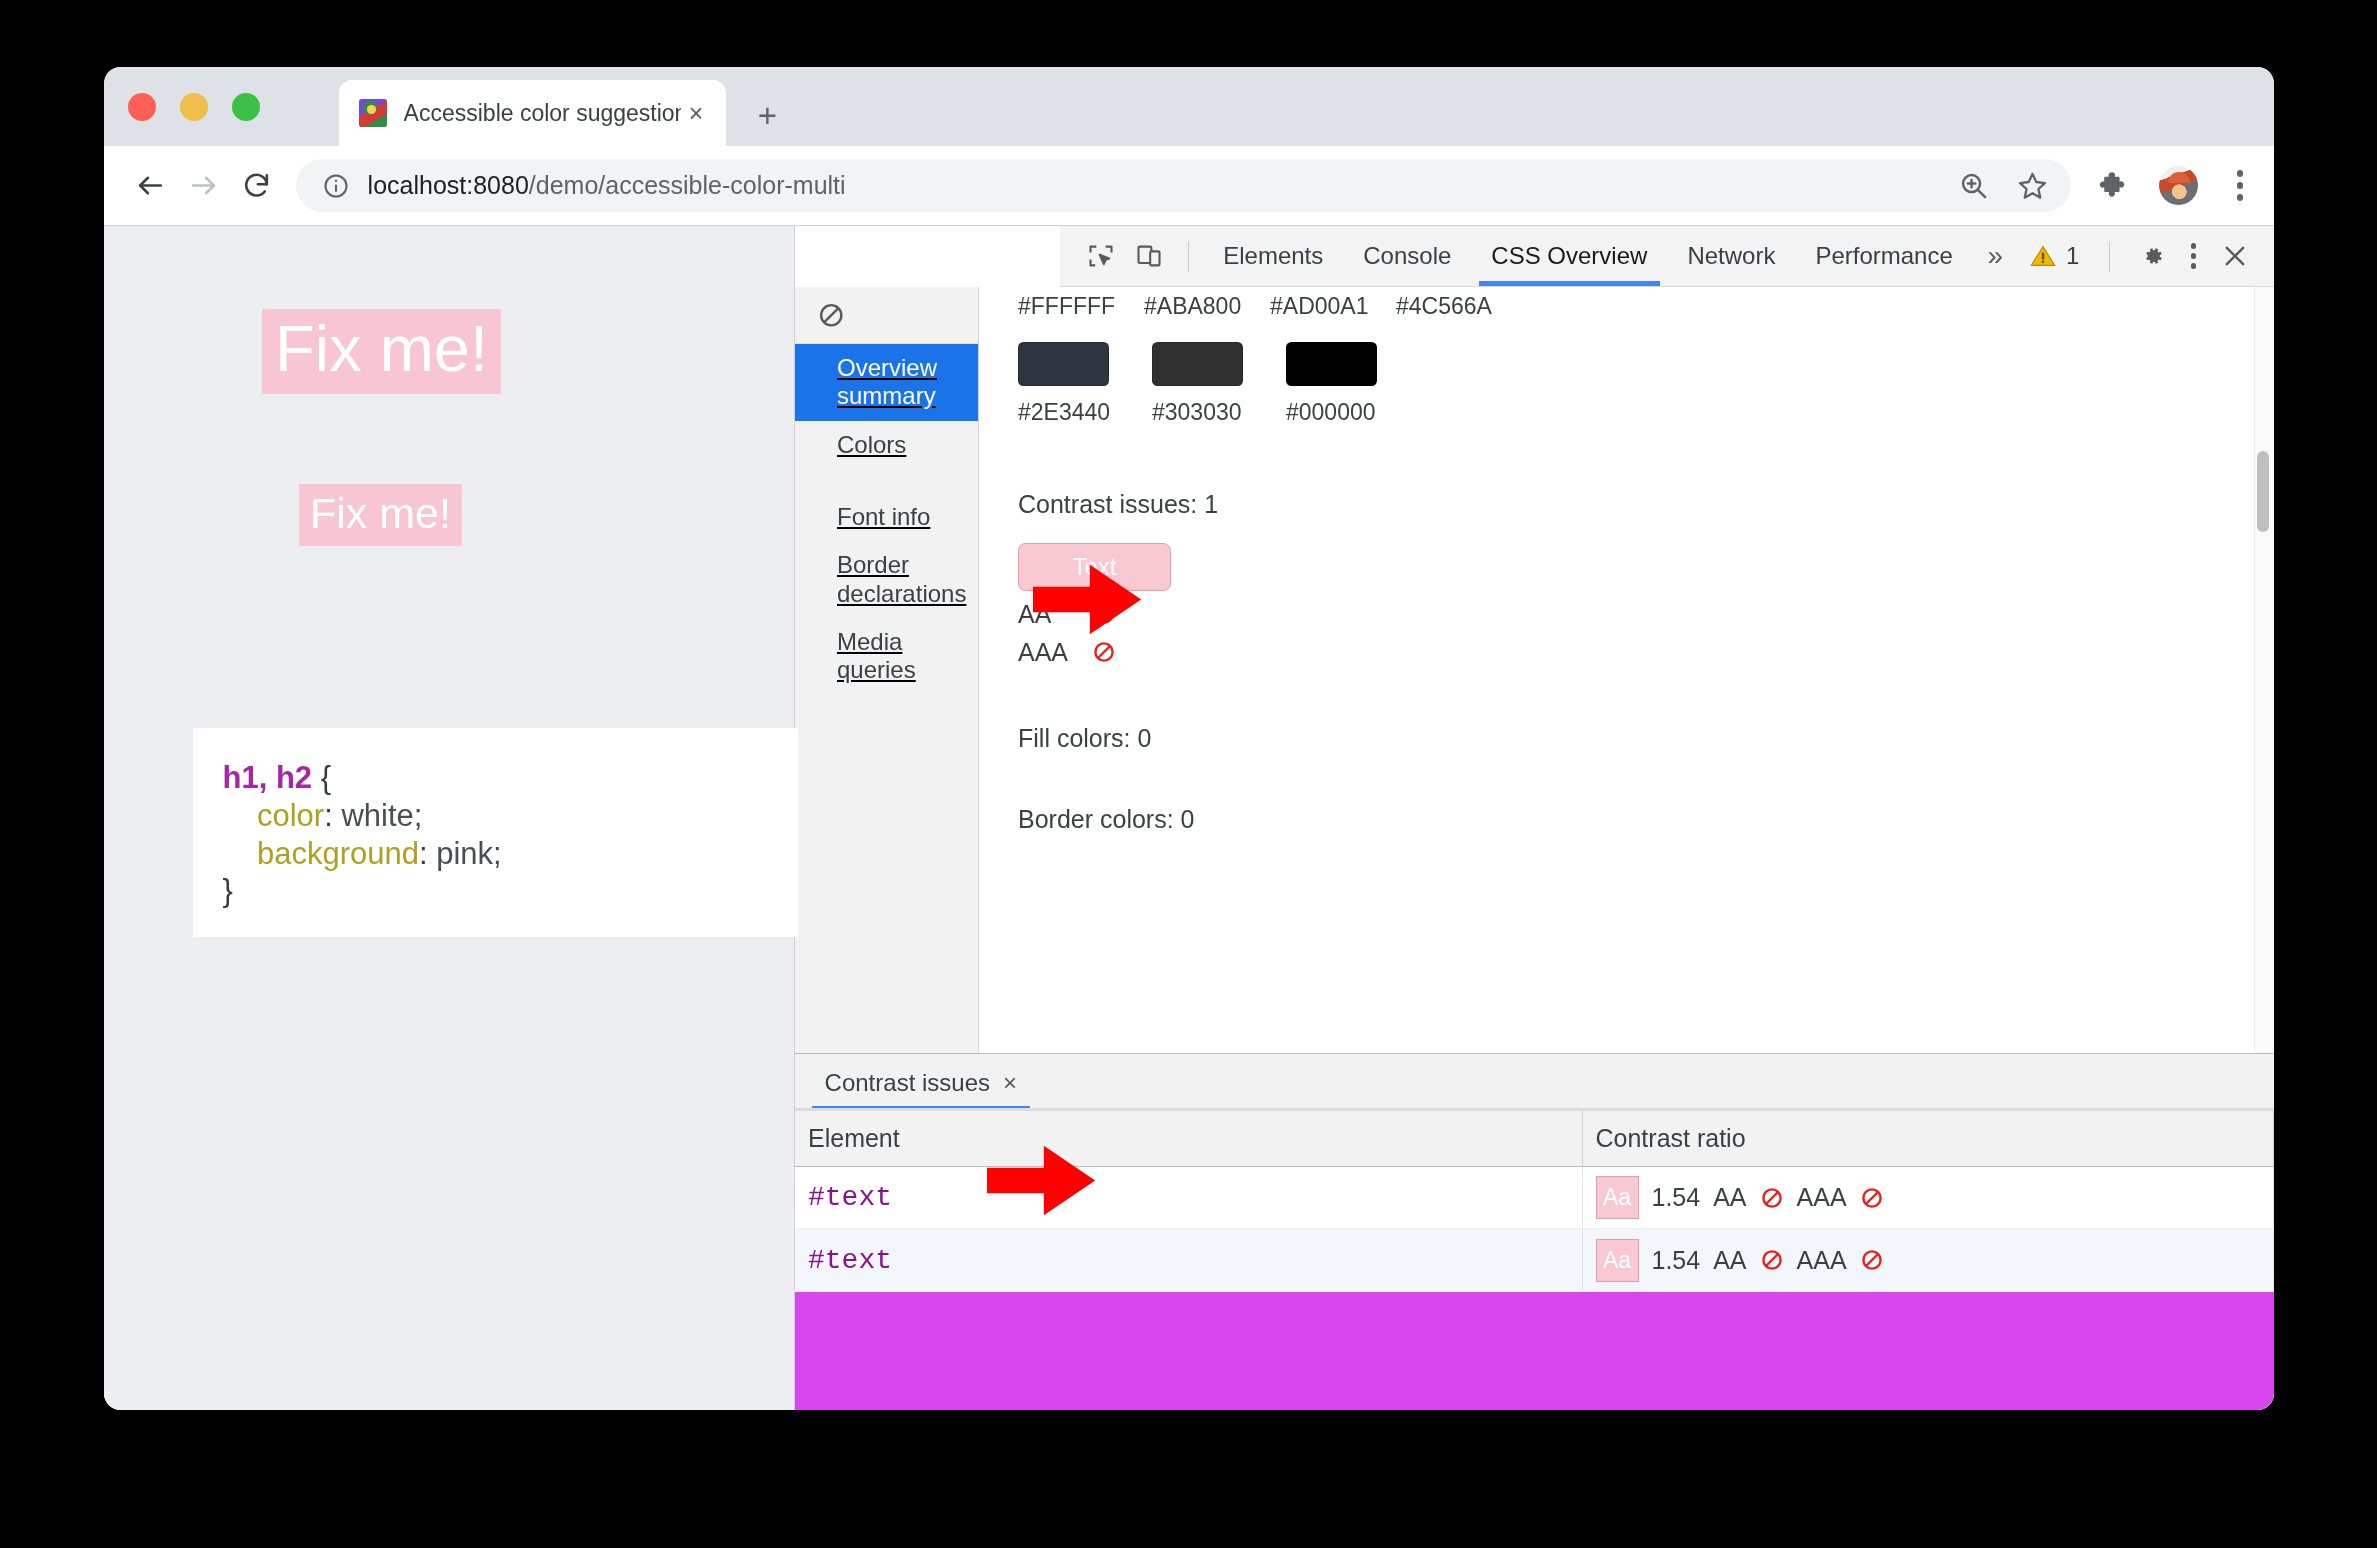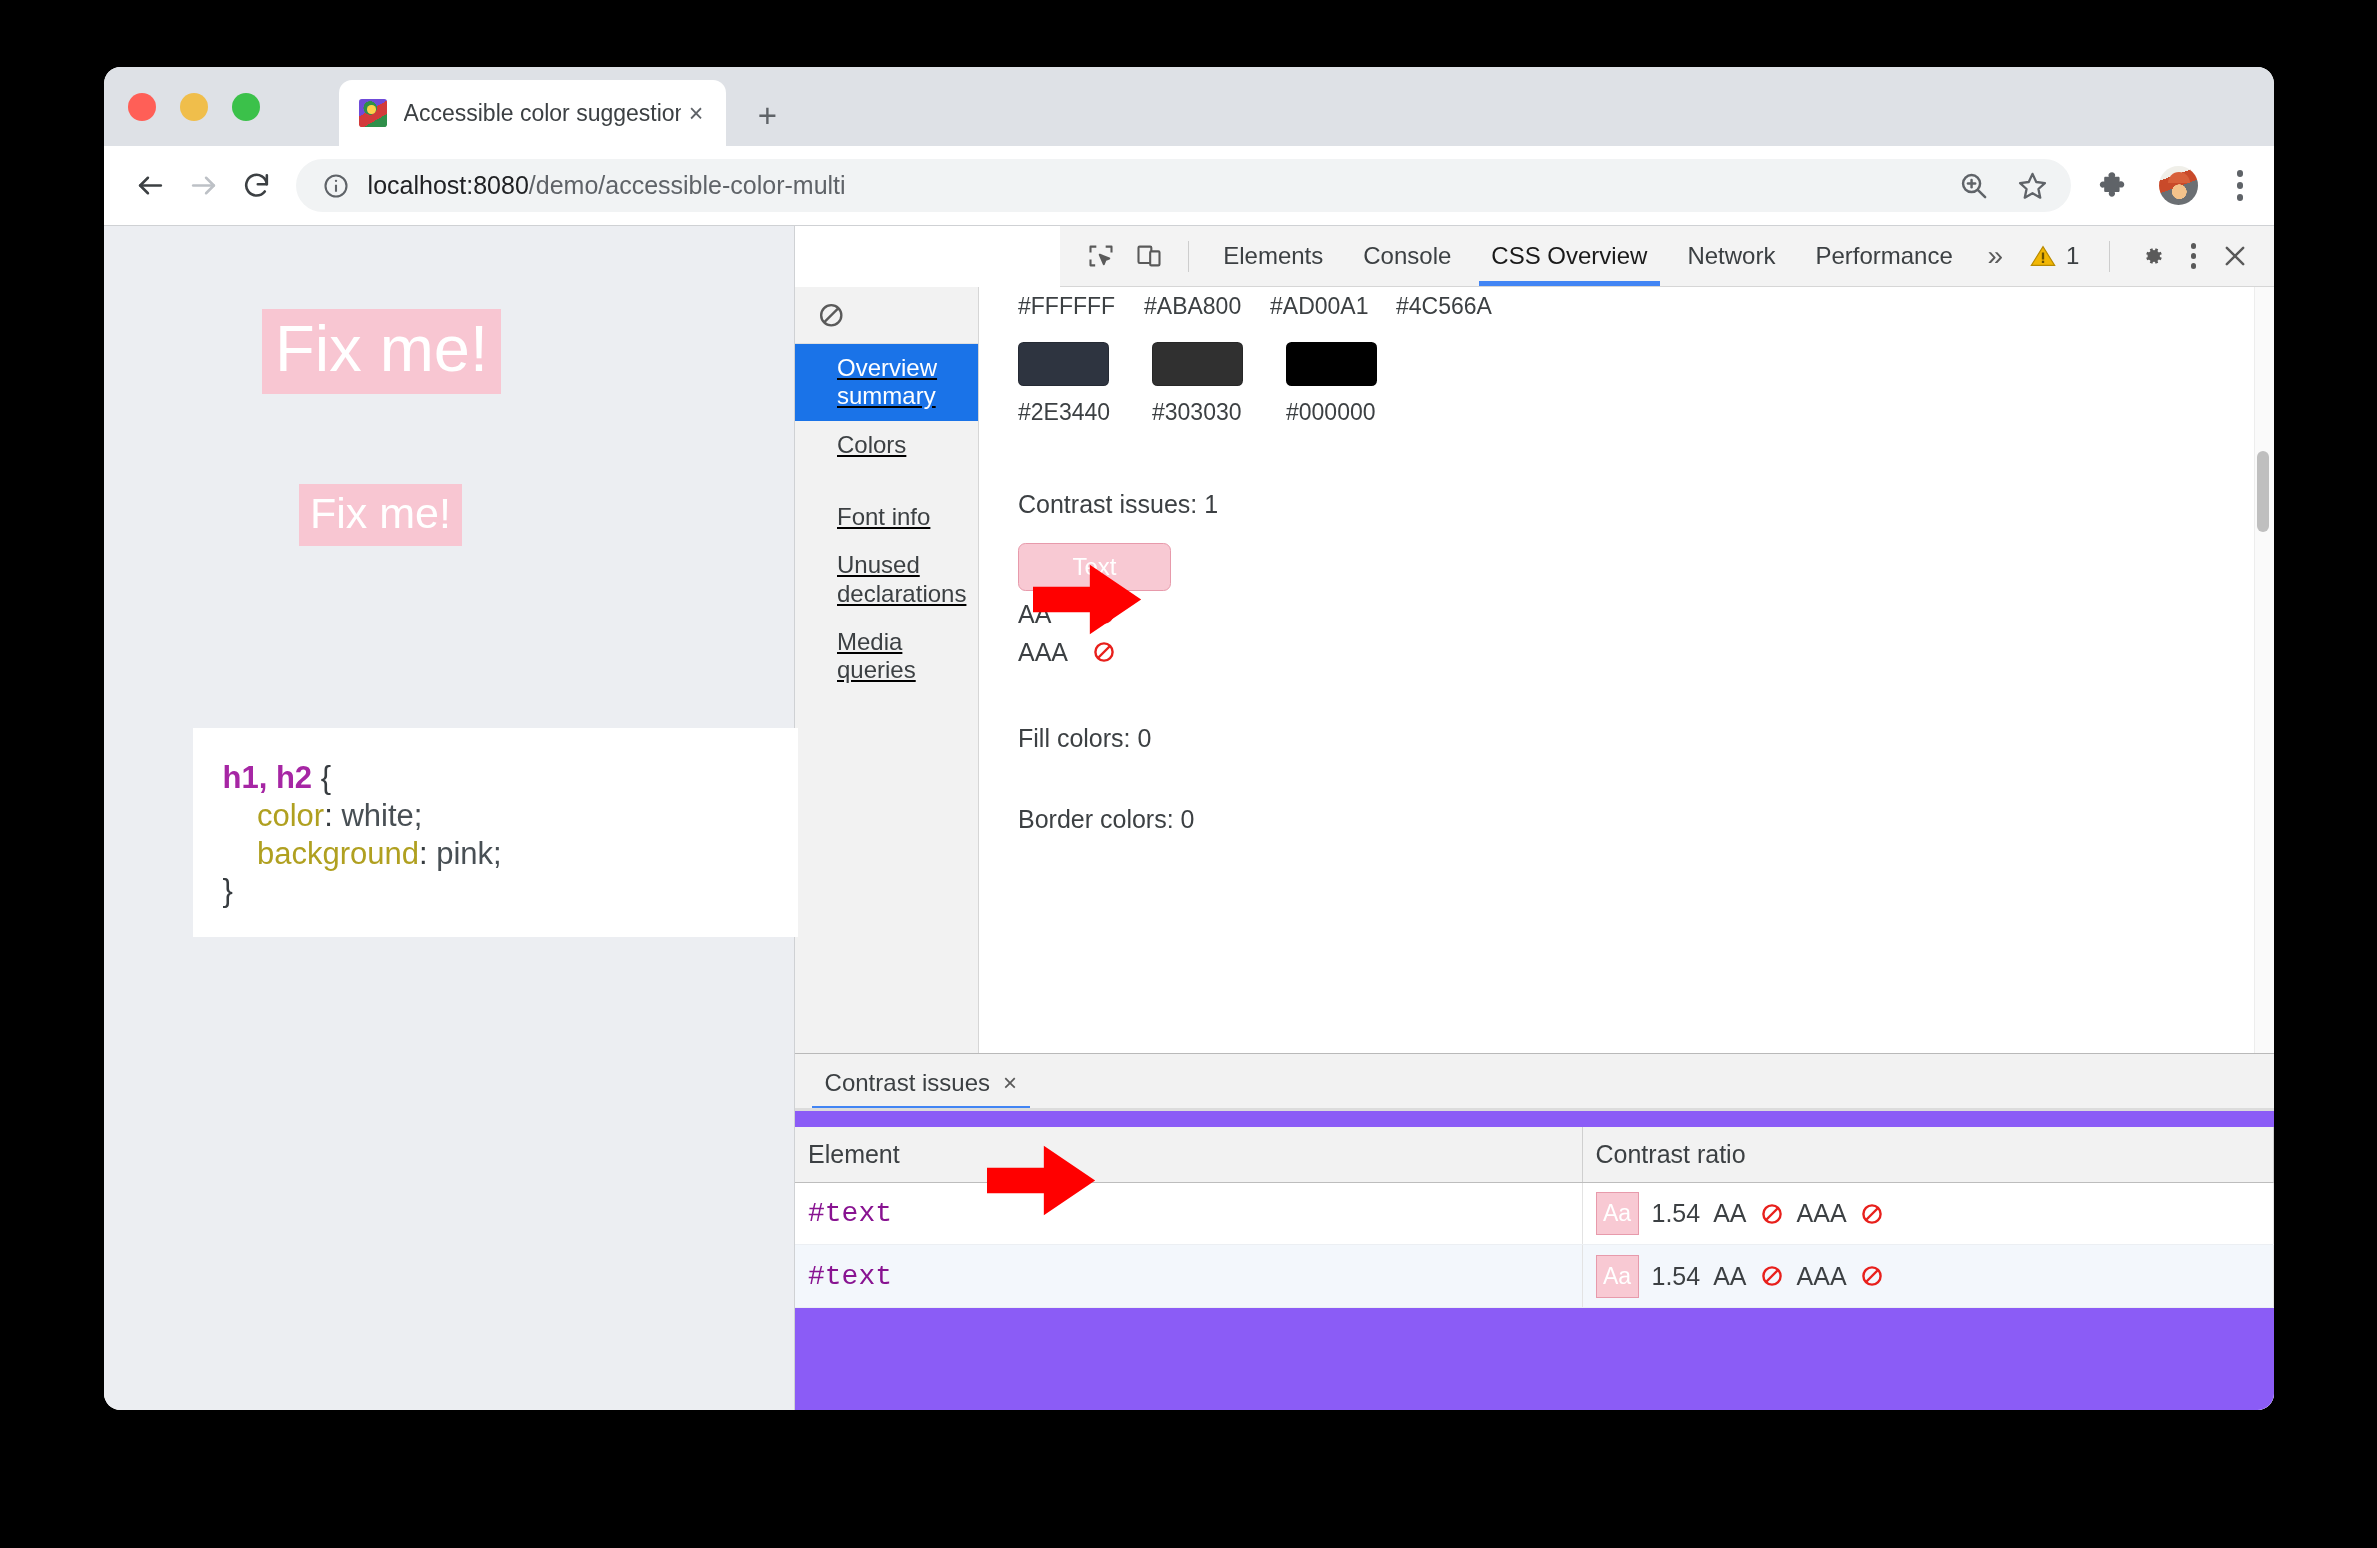--- a/index.html
+++ b/index.html
@@ -306,22 +306,22 @@
   #co-scroll-thumb {
     position: absolute; right: 4.6px; top: 164px;
     width: 12px; height: 81px; border-radius: 6.4px;
     background: #bfbfbf;
   }
 
   
   #dt-drawer {
     flex: 0 0 357px;
     border-top: 0.9px solid #b9b9b9;
-    background: #8b5cf6;
-    display: flex; flex-direction: column; gap: 16px;
+    background: #d946ef;
+    display: flex; flex-direction: column;
   }
   #drawer-tabbar {
     height: 57px; flex: 0 0 57px;
     background: #f2f2f2;
     display: flex; align-items: center;
     padding-left: 16.6px;
     position: relative;
   }
   #drawer-tab {
     display: flex; align-items: center; gap: 13px;
@@ -533,21 +533,21 @@
             <div id="co-clear">
               <svg viewBox="0 0 24 24" fill="none" stroke="currentColor" stroke-width="2">
                   <circle cx="12" cy="12" r="8.5"></circle>
                   <line x1="6.2" y1="17.8" x2="17.8" y2="6.2"></line>
                 </svg>
             </div>
             <div class="co-item active">Overview summary</div>
             <div class="co-item">Colors</div>
             <div class="co-gap"></div>
             <div class="co-item">Font info</div>
-            <div class="co-item">Unused declarations</div>
+            <div class="co-item">Border declarations</div>
             <div class="co-item">Media queries</div>
           </div>
 
           <div id="co-content">
 
             <div id="swatch-row-labels">
               <div class="hex-top">#FFFFFF</div>
               <div class="hex-top">#ABA800</div>
               <div class="hex-top">#AD00A1</div>
               <div class="hex-top">#4C566A</div>

